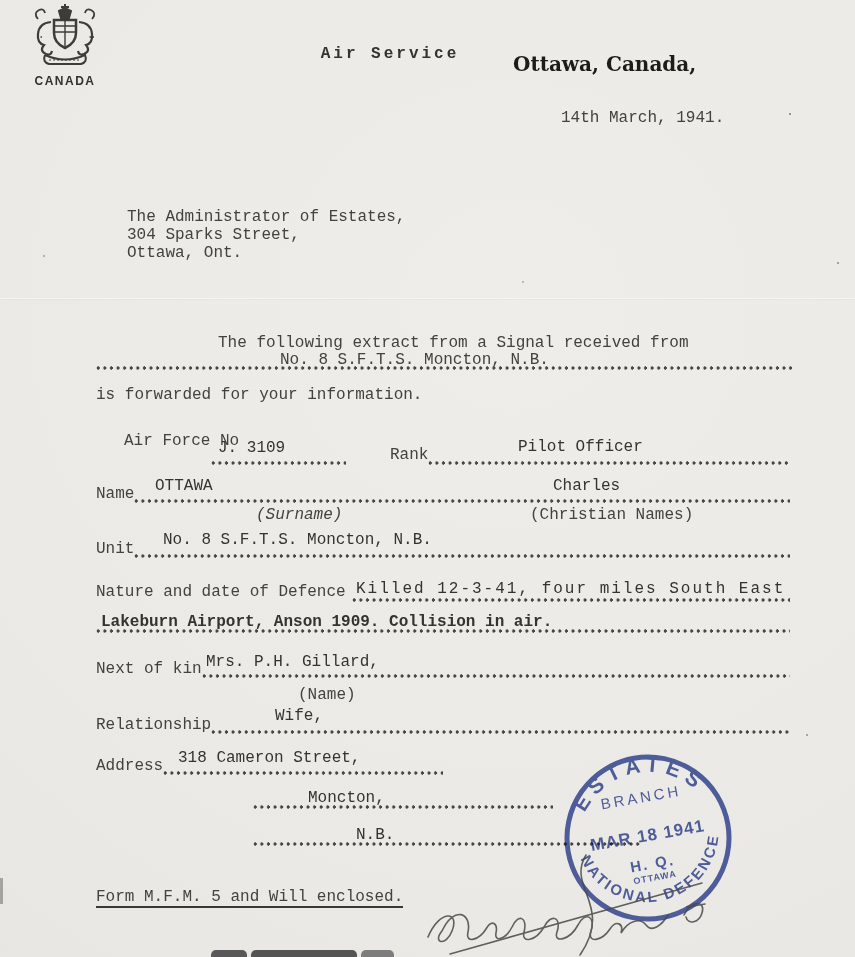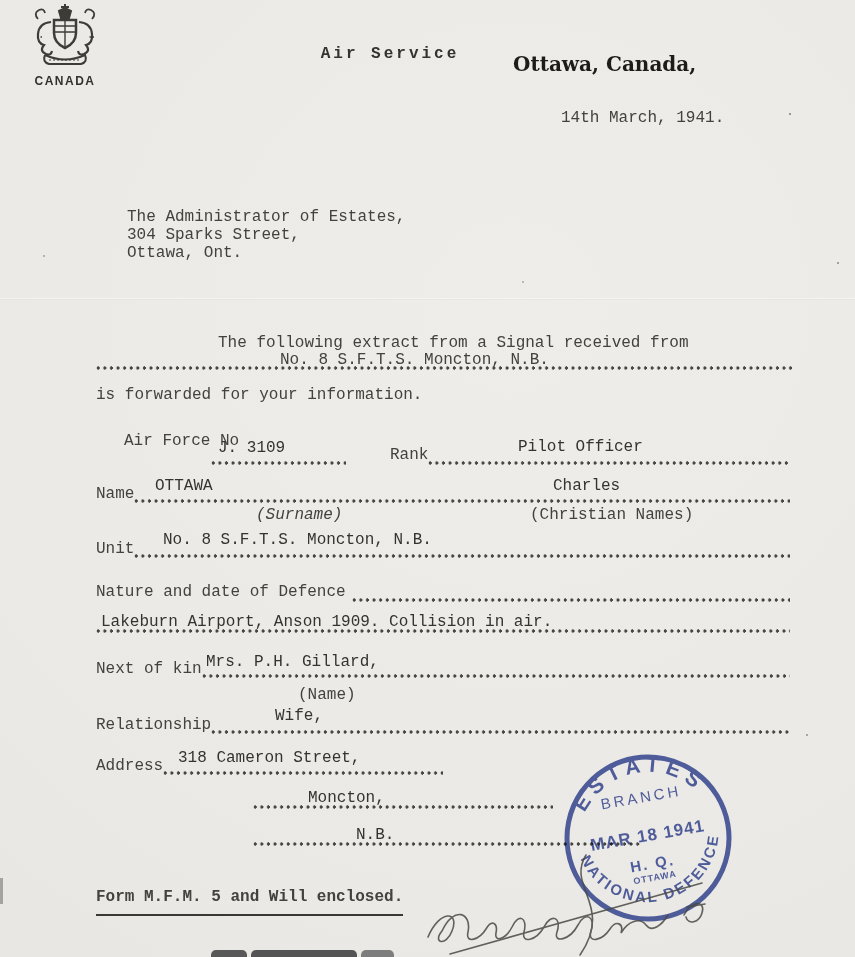--- a/index.html
+++ b/index.html
@@ -18,21 +18,21 @@
     background-image:radial-gradient(circle at 2.2px 3px,#35332e 1.45px,rgba(0,0,0,0) 1.85px);
     background-size:6.6px 6px;background-repeat:repeat-x;opacity:.9;}
   .caption{font-size:16px;color:#44423c;}
   .crease{position:absolute;left:0;width:855px;height:2px;
     background:linear-gradient(to bottom,rgba(255,255,255,.85),rgba(160,158,150,.18));}
   .speck{position:absolute;border-radius:50%;}
   .btn-part{position:absolute;height:8px;border-radius:5px 5px 0 0;}
   #stamp-wrap{position:absolute;left:548px;top:738px;width:200px;height:200px;
     transform:rotate(-10deg);mix-blend-mode:multiply;opacity:.92;}
   #sig-wrap{position:absolute;left:388px;top:853px;width:336px;height:104px;}
-  .underlined{border-bottom:2px solid #3a3833;padding-bottom:8px;font-weight:bold;}
+  .underlined{border-bottom:2px solid #3a3833;padding-bottom:0;}
 </style>
 </head>
 <body>
 
 <div id="page">
 
   <div class="abs" style="left:26px;top:2px;width:78px;height:74px;">
     <svg width="78" height="74" viewBox="0 0 78 72">
       <g stroke="#26251f" fill="none" stroke-width="2" opacity="0.88">
         <path d="M39,1 v6 M35,4 h8"></path>
@@ -79,22 +79,23 @@
   <div class="abs tw-b" style="left:553px;top:477px;">Charles</div>
   <div class="abs caption" style="left:256px;top:506px;font-style:italic;">(Surname)</div>
   <div class="abs caption" style="left:530px;top:506px;">(Christian Names)</div>
 
   <div class="abs tw" style="left:96px;top:540px;">Unit</div>
   <div class="dots" style="left:134px;top:553px;width:656px;"></div>
   <div class="abs tw-b" style="left:163px;top:531px;">No. 8 S.F.T.S. Moncton, N.B.</div>
 
   <div class="abs tw" style="left:96px;top:583px;">Nature and date of Defence</div>
   <div class="dots" style="left:352px;top:597px;width:438px;"></div>
+  <div class="abs tw-b" style="left:356px;top:580px;letter-spacing:2px;">Killed 12-3-41, four miles South East</div>
   <div class="dots" style="left:96px;top:628px;width:694px;"></div>
-  <div class="abs tw-b" style="left:101px;top:613px;">Lakeburn Airport, Anson 1909.  Collision in air.</div>
+  <div class="abs tw-b" style="left:101px;top:613px;font-weight:bold;">Lakeburn Airport, Anson 1909.  Collision in air.</div>
 
   <div class="abs tw" style="left:96px;top:660px;">Next of kin</div>
   <div class="dots" style="left:202px;top:673px;width:588px;"></div>
   <div class="abs tw-b" style="left:206px;top:653px;">Mrs. P.H. Gillard,</div>
   <div class="abs caption" style="left:298px;top:686px;">(Name)</div>
 
   <div class="abs tw" style="left:96px;top:716px;">Relationship</div>
   <div class="dots" style="left:211px;top:729px;width:579px;"></div>
   <div class="abs tw-b" style="left:232px;top:707px;margin-left:43px;">Wife,</div>
 

